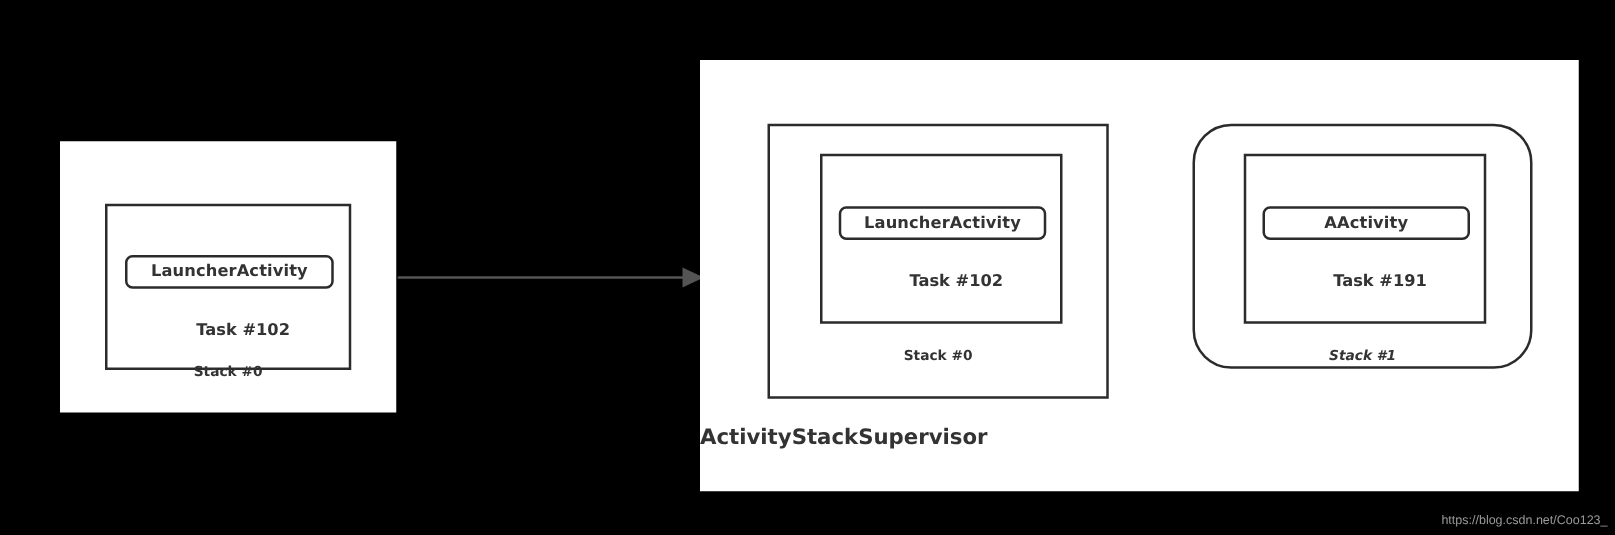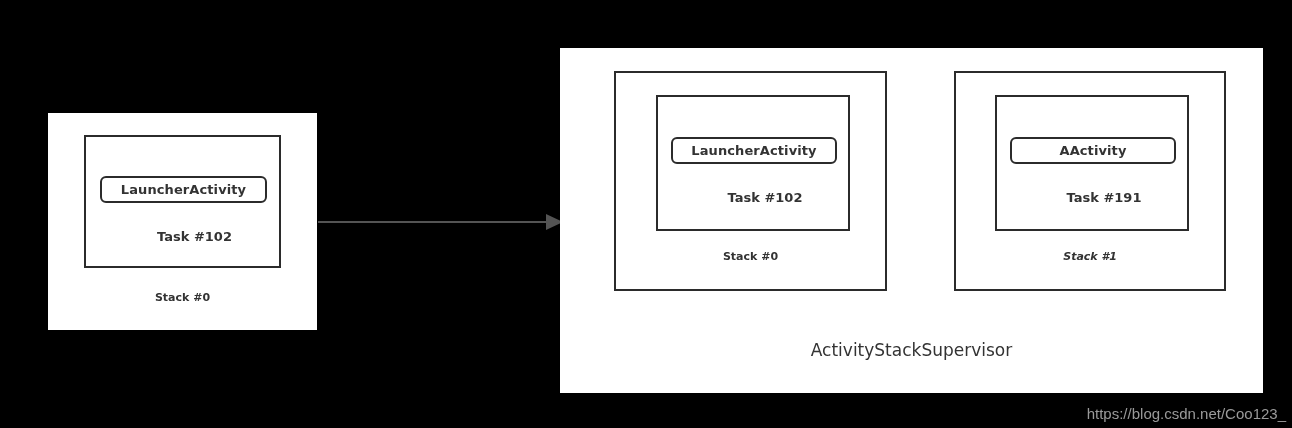--- a/index.html
+++ b/index.html
@@ -42,20 +42,21 @@
     width: 703px;
     height: 345px;
   }
 
   
   .stack-box {
     position: absolute;
     box-sizing: border-box;
     border: 2px solid #2b2b2b;
     background: #ffffff;
+    margin-top: 28px;
   }
 
   
   .task-box {
     position: absolute;
     box-sizing: border-box;
     border: 2px solid #2b2b2b;
     background: #ffffff;
   }
 
@@ -91,41 +92,40 @@
     left: 0;
     text-align: center;
     font-size: 11px;
     font-weight: bold;
     color: #333333;
   }
   .panel-title {
     position: absolute;
     width: 100%;
     left: 0;
-    text-align: center;
     font-size: 17px;
-    font-weight: normal;
+    font-weight: bold;
     color: #333333;
   }
 
   
   #flow-arrow {
     position: absolute;
     left: 318px;
     top: 208px;
     width: 246px;
     height: 28px;
   }
 
   
   #watermark {
     position: absolute;
     right: 6px;
     bottom: 6px;
-    font-size: 15px;
+    font-size: 10px;
     color: #9a9a9a;
     font-family: "Liberation Sans", "DejaVu Sans", sans-serif;
     white-space: nowrap;
   }
 </style>
 </head>
 <body>
 
 <div class="canvas">
 
@@ -153,21 +153,21 @@
       <div class="task-box" style="left:40px; top:22px; width:194px; height:136px;">
 
         <div class="activity-pill" style="left:13px; top:40px; width:166px; height:27px;">LauncherActivity</div>
 
         <div class="task-label" style="top:93px;">Task #102</div>
       </div>
 
       <div class="stack-label" style="top:177px;">Stack #0</div>
     </div>
 
-    <div class="stack-box" style="left:394px; top:23px; width:272px; height:220px;">
+    <div class="stack-box" style="left:394px; top:23px; width:272px; height:196px;border-radius:31px;">
 
       <div class="task-box" style="left:39px; top:22px; width:194px; height:136px;">
 
         <div class="activity-pill" style="left:13px; top:40px; width:166px; height:27px;">AActivity</div>
 
         <div class="task-label" style="top:93px;">Task #191</div>
       </div>
 
       <div class="stack-label" style="top:177px;font-style:italic;">Stack #1</div>
     </div>

